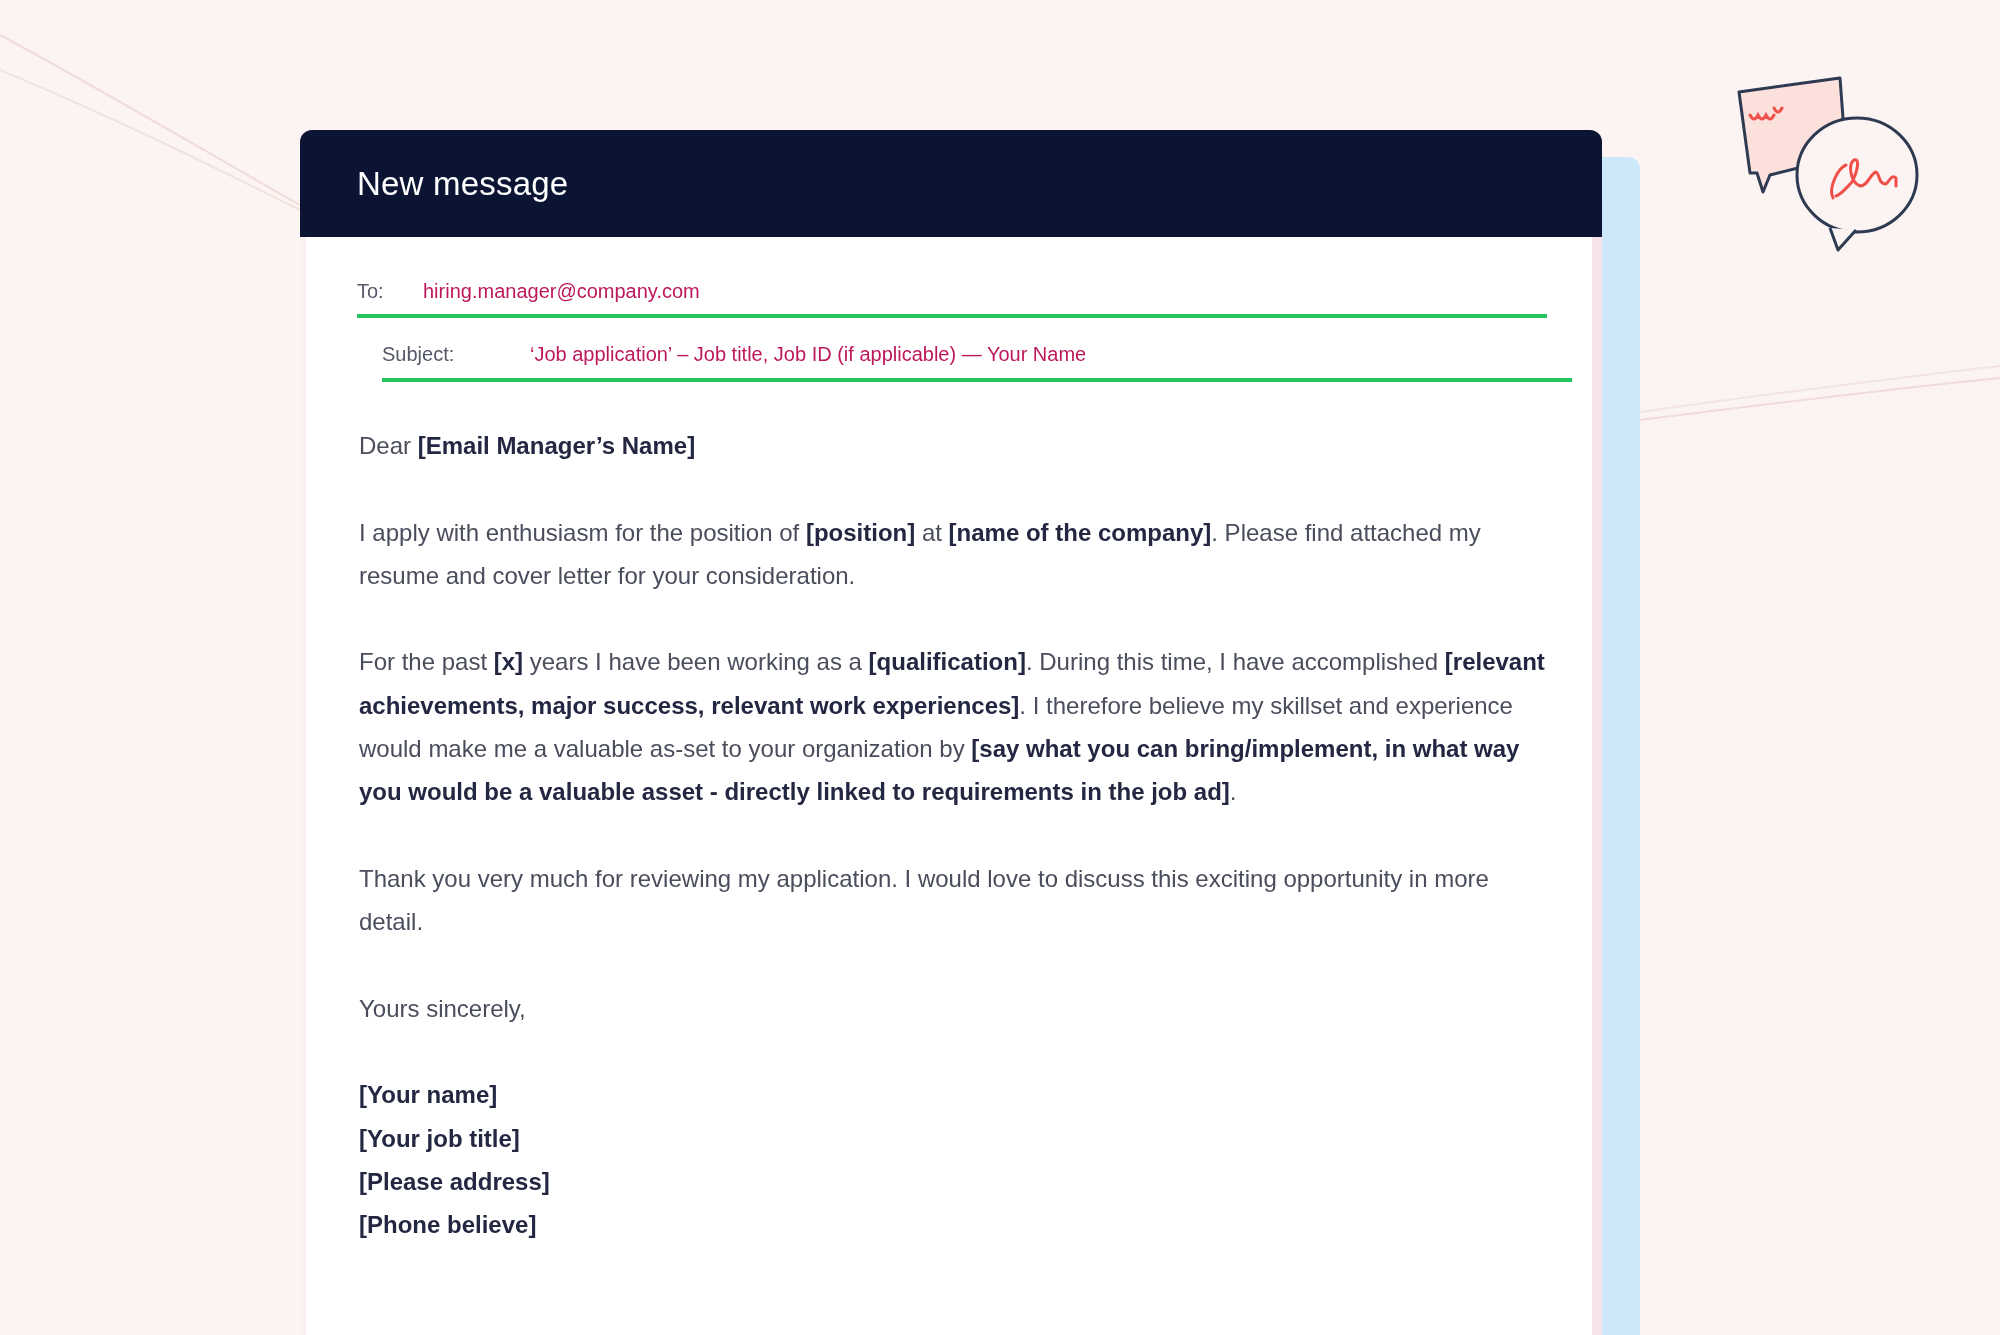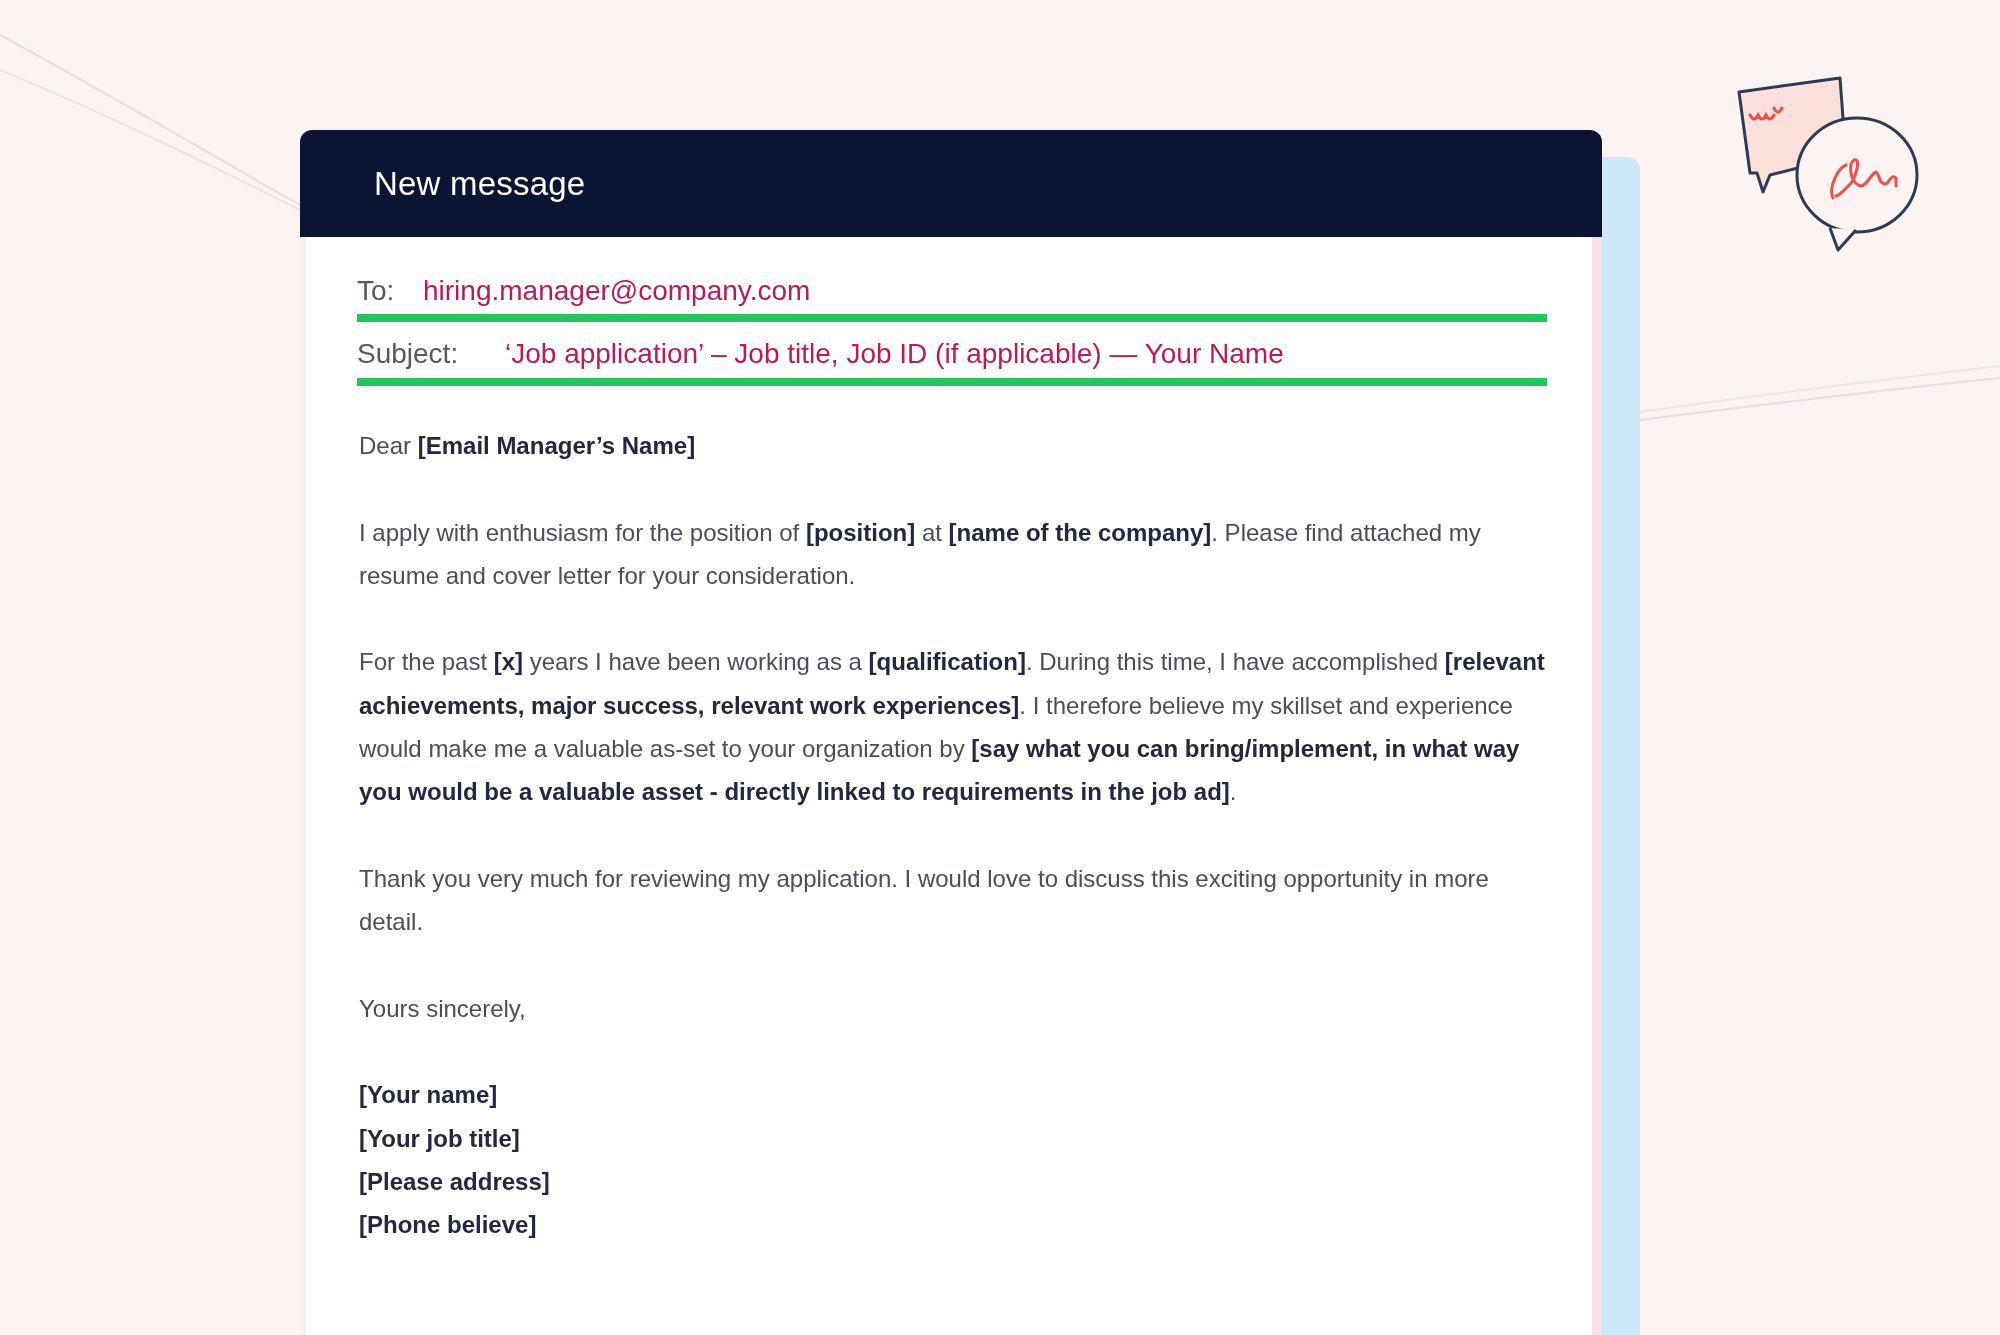--- a/index.html
+++ b/index.html
@@ -19,32 +19,32 @@
     background: #f6e3ea;
   }
   .card {
     position: absolute; left: 306px; top: 200px; width: 1290px; height: 1160px;
     background: #ffffff;
     box-shadow: 0 0 6px rgba(220,200,200,0.25);
   }
   .header {
     position: absolute; left: 300px; top: 130px; width: 1302px; height: 107px;
     background: #0b1533; border-radius: 12px 12px 0 0;
-    box-sizing: border-box; padding-left: 74px;
+    box-sizing: border-box; padding-left: 57px;
     display: flex; align-items: center;
   }
   .header-title { color: #ffffff; font-size: 33px; letter-spacing: 0.2px; }
   .field-row {
     position: absolute; left: 357px; width: 1190px;
-    border-bottom: 8px solid #22c55e;
-    font-size: 28px; color: #4a4d5c;
+    border-bottom: 4px solid #22c55e;
+    font-size: 20px; color: #4a4d5c;
     display: flex; align-items: center;
   }
   .row-to { top: 268px; height: 46px; }
-  .row-subject { top: 330px; height: 48px; }
+  .row-subject { top: 330px; height: 48px; margin-left: 25px; }
   .field-label { color: #555866; }
   .to-label { width: 66px; }
   .subject-label { width: 148px; }
   .field-value { color: #be185d; }
   .body {
     position: absolute; left: 359px; top: 424px; width: 1195px;
     font-size: 24px; line-height: 43.3px; color: #4a4d5c;
   }
   .body p { margin: 0 0 43.3px 0; }
   .body b { color: #232741; font-weight: bold; }

